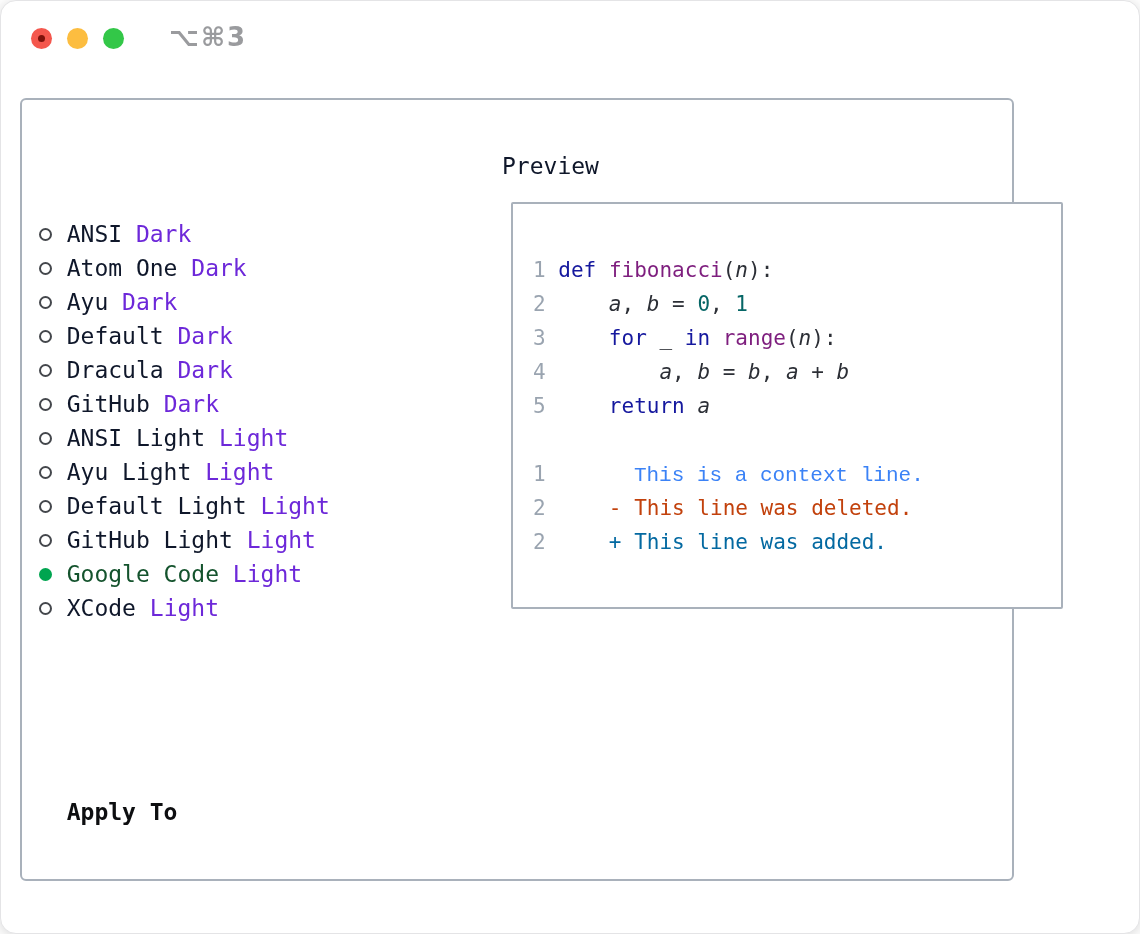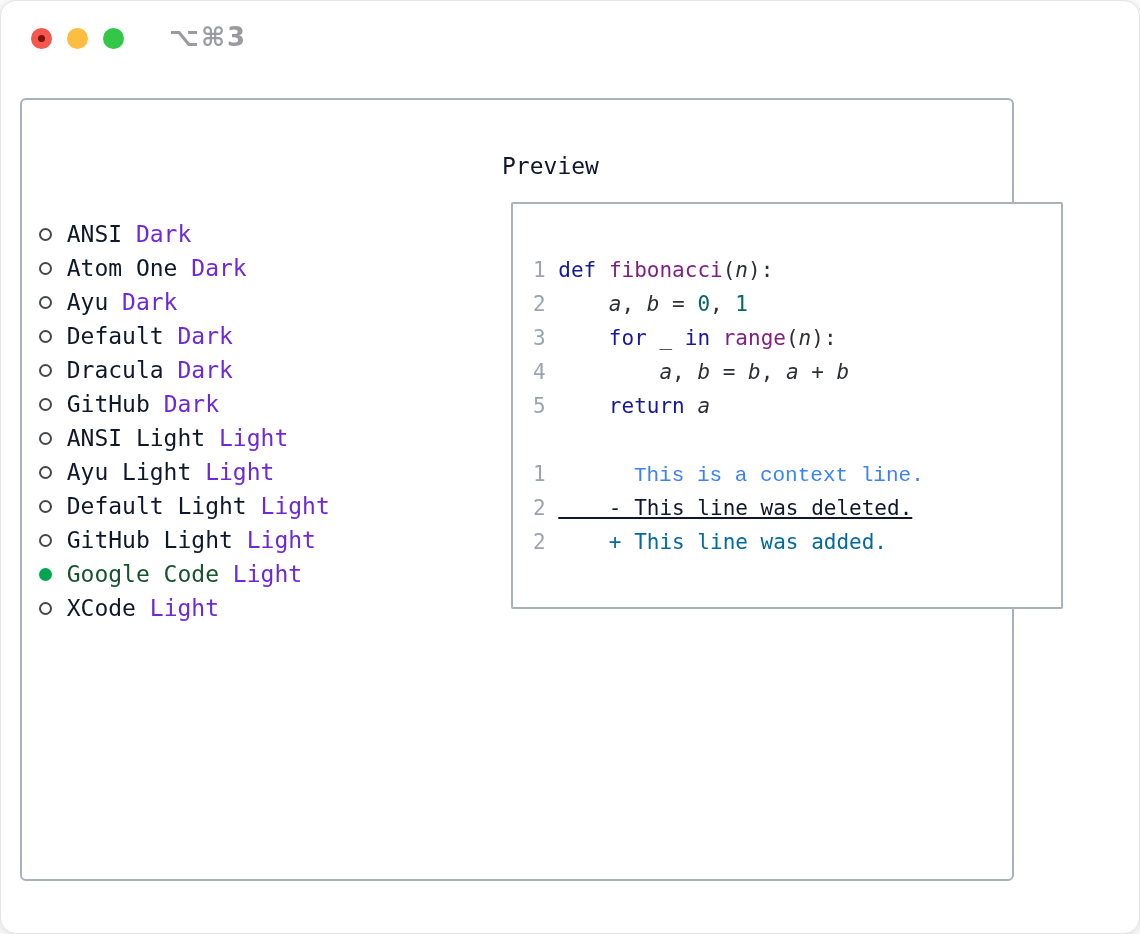--- a/index.html
+++ b/index.html
@@ -37,40 +37,41 @@
   .preview-box{position:absolute;left:510px;top:201px;width:552px;height:407px;box-sizing:border-box;
                border:2px solid #a9b1bb;border-radius:2px;background:#ffffff;}
   .code{padding:49px 0 0 20px;font-size:21px;line-height:34px;white-space:pre;}
   .num{display:inline-block;width:2ch;color:#9aa4b0;}
   .t-kw{color:#15189e;}
   .t-fn{color:#7e1e7e;}
   .t-lit{color:#066666;}
   .t-pl{color:#2c2f36;}
   .t-var{color:#2c2f36;font-style:italic;}
   .t-context{color:#3b82f6;font-family:Liberation Mono, monospace;}
-  .t-deleted{color:#0f172a;text-decoration:underline;}
+  .t-deleted{color:#c2410c;}
   .t-added{color:#0369a1;}
 </style>
 </head>
 <body>
 
 <div class="window">
 
   <div class="titlebar">
     <span class="light red"></span>
     <span class="light yellow"></span>
     <span class="light green"></span>
   </div>
   <div class="wtitle">⌥⌘3</div>
 
   <div class="panel"></div>
 
   <div class="col-left">
     <div style="display:contents"><div class="row"><span class="mk"><span class="dot"></span></span><span class="name">ANSI</span><span class="variant"> Dark</span></div><div class="row"><span class="mk"><span class="dot"></span></span><span class="name">Atom One</span><span class="variant"> Dark</span></div><div class="row"><span class="mk"><span class="dot"></span></span><span class="name">Ayu</span><span class="variant"> Dark</span></div><div class="row"><span class="mk"><span class="dot"></span></span><span class="name">Default</span><span class="variant"> Dark</span></div><div class="row"><span class="mk"><span class="dot"></span></span><span class="name">Dracula</span><span class="variant"> Dark</span></div><div class="row"><span class="mk"><span class="dot"></span></span><span class="name">GitHub</span><span class="variant"> Dark</span></div><div class="row"><span class="mk"><span class="dot"></span></span><span class="name">ANSI Light</span><span class="variant"> Light</span></div><div class="row"><span class="mk"><span class="dot"></span></span><span class="name">Ayu Light</span><span class="variant"> Light</span></div><div class="row"><span class="mk"><span class="dot"></span></span><span class="name">Default Light</span><span class="variant"> Light</span></div><div class="row"><span class="mk"><span class="dot"></span></span><span class="name">GitHub Light</span><span class="variant"> Light</span></div><div class="row"><span class="mk"><span class="dot sel"></span></span><span class="name sel">Google Code</span><span class="variant"> Light</span></div><div class="row"><span class="mk"><span class="dot"></span></span><span class="name">XCode</span><span class="variant"> Light</span></div></div>
     <div class="row"></div>
+    <div class="row"><span class="mk"></span><span class="hdr">Apply To</span></div>
     <div style="display:contents"></div>
     
     
     
   </div>
 
   <div class="preview-title">Preview</div>
 
   <div class="preview-box">
     <div class="code"><div class="row"><span class="num">1</span><span class="t-kw">def</span><span class="t-pl"> </span><span class="t-fn">fibonacci</span><span class="t-pl">(</span><span class="t-var">n</span><span class="t-pl">):</span></div><div class="row"><span class="num">2</span><span class="t-pl">    </span><span class="t-var">a</span><span class="t-pl">, </span><span class="t-var">b</span><span class="t-pl"> = </span><span class="t-lit">0</span><span class="t-pl">, </span><span class="t-lit">1</span></div><div class="row"><span class="num">3</span><span class="t-pl">    </span><span class="t-kw">for</span><span class="t-pl"> </span><span class="t-var">_</span><span class="t-pl"> </span><span class="t-kw">in</span><span class="t-pl"> </span><span class="t-fn">range</span><span class="t-pl">(</span><span class="t-var">n</span><span class="t-pl">):</span></div><div class="row"><span class="num">4</span><span class="t-pl">        </span><span class="t-var">a</span><span class="t-pl">, </span><span class="t-var">b</span><span class="t-pl"> = </span><span class="t-var">b</span><span class="t-pl">, </span><span class="t-var">a</span><span class="t-pl"> + </span><span class="t-var">b</span></div><div class="row"><span class="num">5</span><span class="t-pl">    </span><span class="t-kw">return</span><span class="t-pl"> </span><span class="t-var">a</span></div><div class="row"></div><div class="row"><span class="num">1</span><span class="t-context">      This is a context line.</span></div><div class="row"><span class="num">2</span><span class="t-deleted">    - This line was deleted.</span></div><div class="row"><span class="num">2</span><span class="t-added">    + This line was added.</span></div></div>

